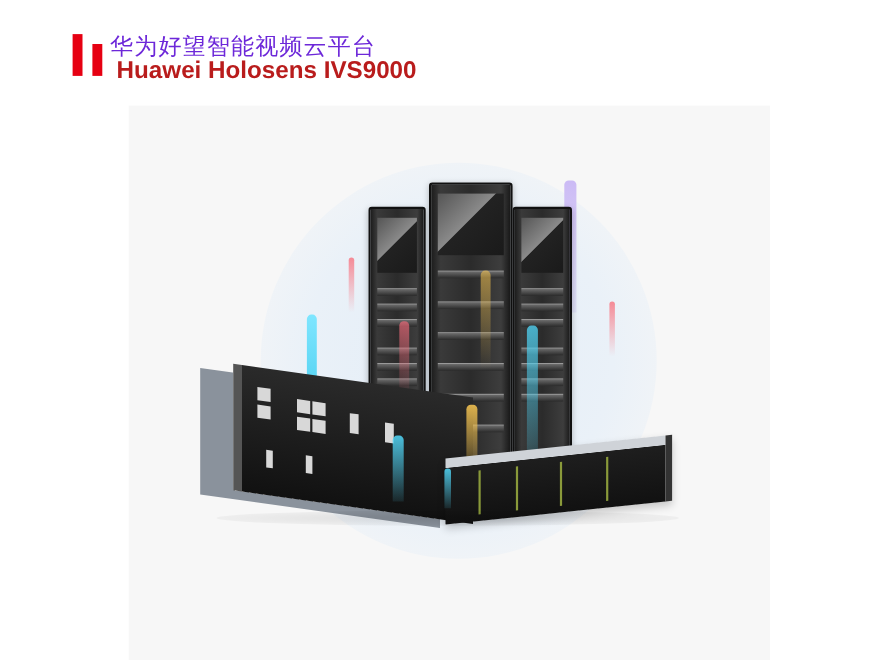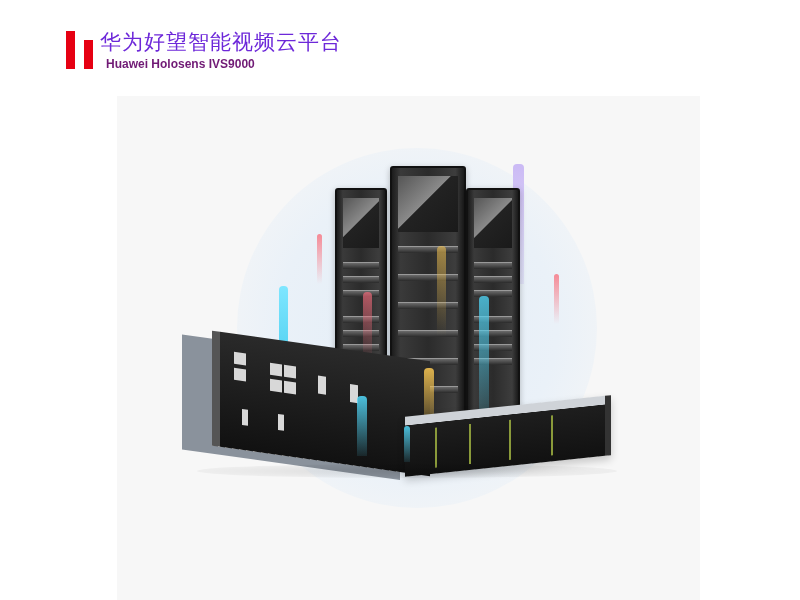--- a/index.html
+++ b/index.html
@@ -1,21 +1,21 @@
 <!DOCTYPE html>
 <html><head>
 <meta charset="utf-8">
 <style>
   html, body { margin:0; padding:0; }
   body { width:800px; height:600px; background:#ffffff; position:relative; overflow:hidden; font-family:"Liberation Sans", "DejaVu Sans", sans-serif; }
   .logo-bar { position:absolute; top:31px; width:9px; height:38px; background:#e60012; }
   .logo-bar.b1 { left:66px; }
   .logo-bar.b2 { left:84px; top:40px; height:29px; }
   .title-cn { position:absolute; left:100px; top:30px; font-family:"DejaVu Sans", sans-serif; font-size:21px; color:#6d28d9; letter-spacing:1px; line-height:24px; white-space:nowrap; }
-  .title-en { position:absolute; left:106px; top:54px; font-size:12px; font-weight:bold; color:#701a75; line-height:20px; white-space:nowrap; }
+  .title-en { position:absolute; left:106px; top:54px; font-size:22px; font-weight:bold; color:#b91c1c; line-height:20px; white-space:nowrap; }
 
   .panel { position:absolute; left:117px; top:96px; width:583px; height:504px; background:#f7f7f7; overflow:hidden; }
   .halo { position:absolute; left:120px; top:52px; width:360px; height:360px; border-radius:50%; background:radial-gradient(circle at 50% 50%, #e3edf7 0%, #eaf1f8 55%, #f1f4f7 75%, rgba(247,247,247,0) 100%); }
   .beam { position:absolute; width:9px; border-radius:4px 4px 0 0; }
   .rack { position:absolute; background:linear-gradient(90deg,#1c1c1c,#3a3a3a 12%,#2b2b2b 50%,#3d3d3d 88%,#1a1a1a); border:2px solid #111; border-radius:3px 3px 0 0; box-shadow:0 2px 6px rgba(0,0,0,0.25); }
   .rack .head { position:absolute; left:6px; right:6px; top:8px; height:50px; background:linear-gradient(135deg,#555 0%,#8a8a8a 45%,#222 46%,#1a1a1a 100%); }
   .rack .slot { position:absolute; left:6px; right:6px; height:6px; background:linear-gradient(#6b6b6b,#2a2a2a); border-top:1px solid #999; }
   .chassis-left { position:absolute; left:95px; top:250px; width:210px; height:115px; background:linear-gradient(180deg,#2a2a2a,#111); transform:skewY(8deg); border-left:8px solid #555; box-shadow:-30px 8px 0 #8a929c; }
   .chassis-left .win { position:absolute; width:12px; height:12px; background:#d8d8d8; }
   .chassis-right { position:absolute; left:288px; top:310px; width:200px; height:60px; background:linear-gradient(180deg,#cfd3d8 0 14%,#1e1e1e 15%,#111 100%); transform:skewY(-6deg); border-right:6px solid #333; box-shadow:0 4px 8px rgba(0,0,0,0.2); }

